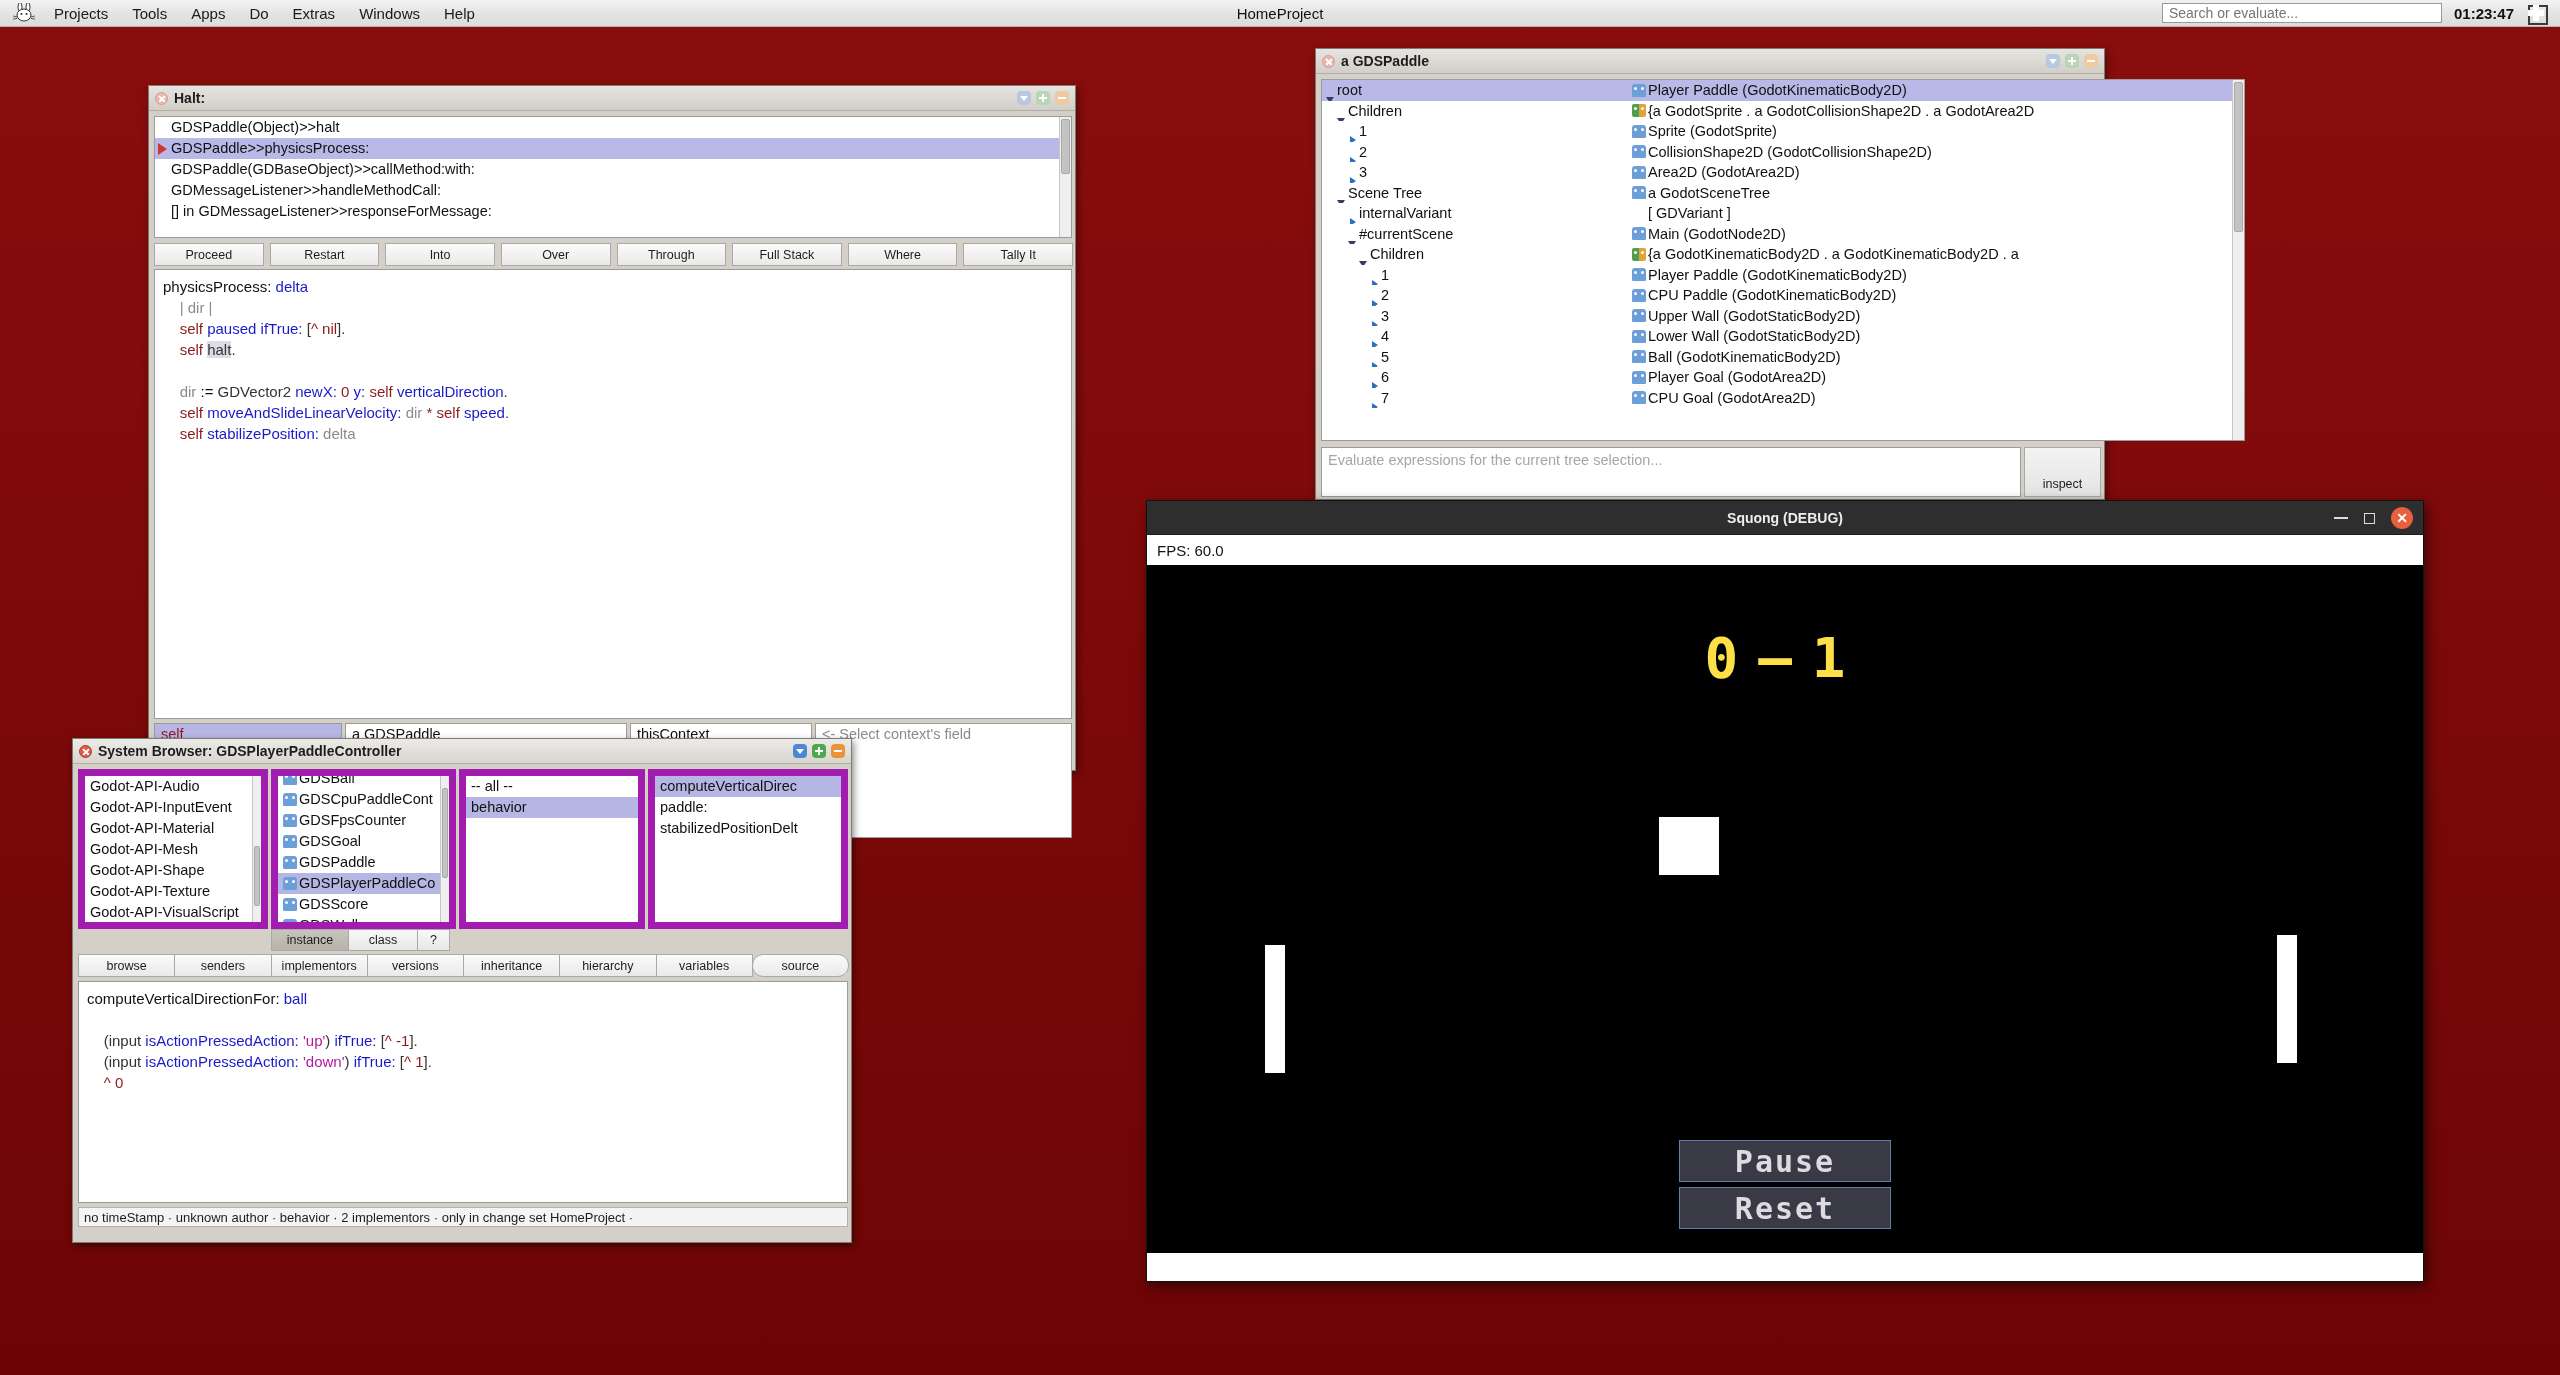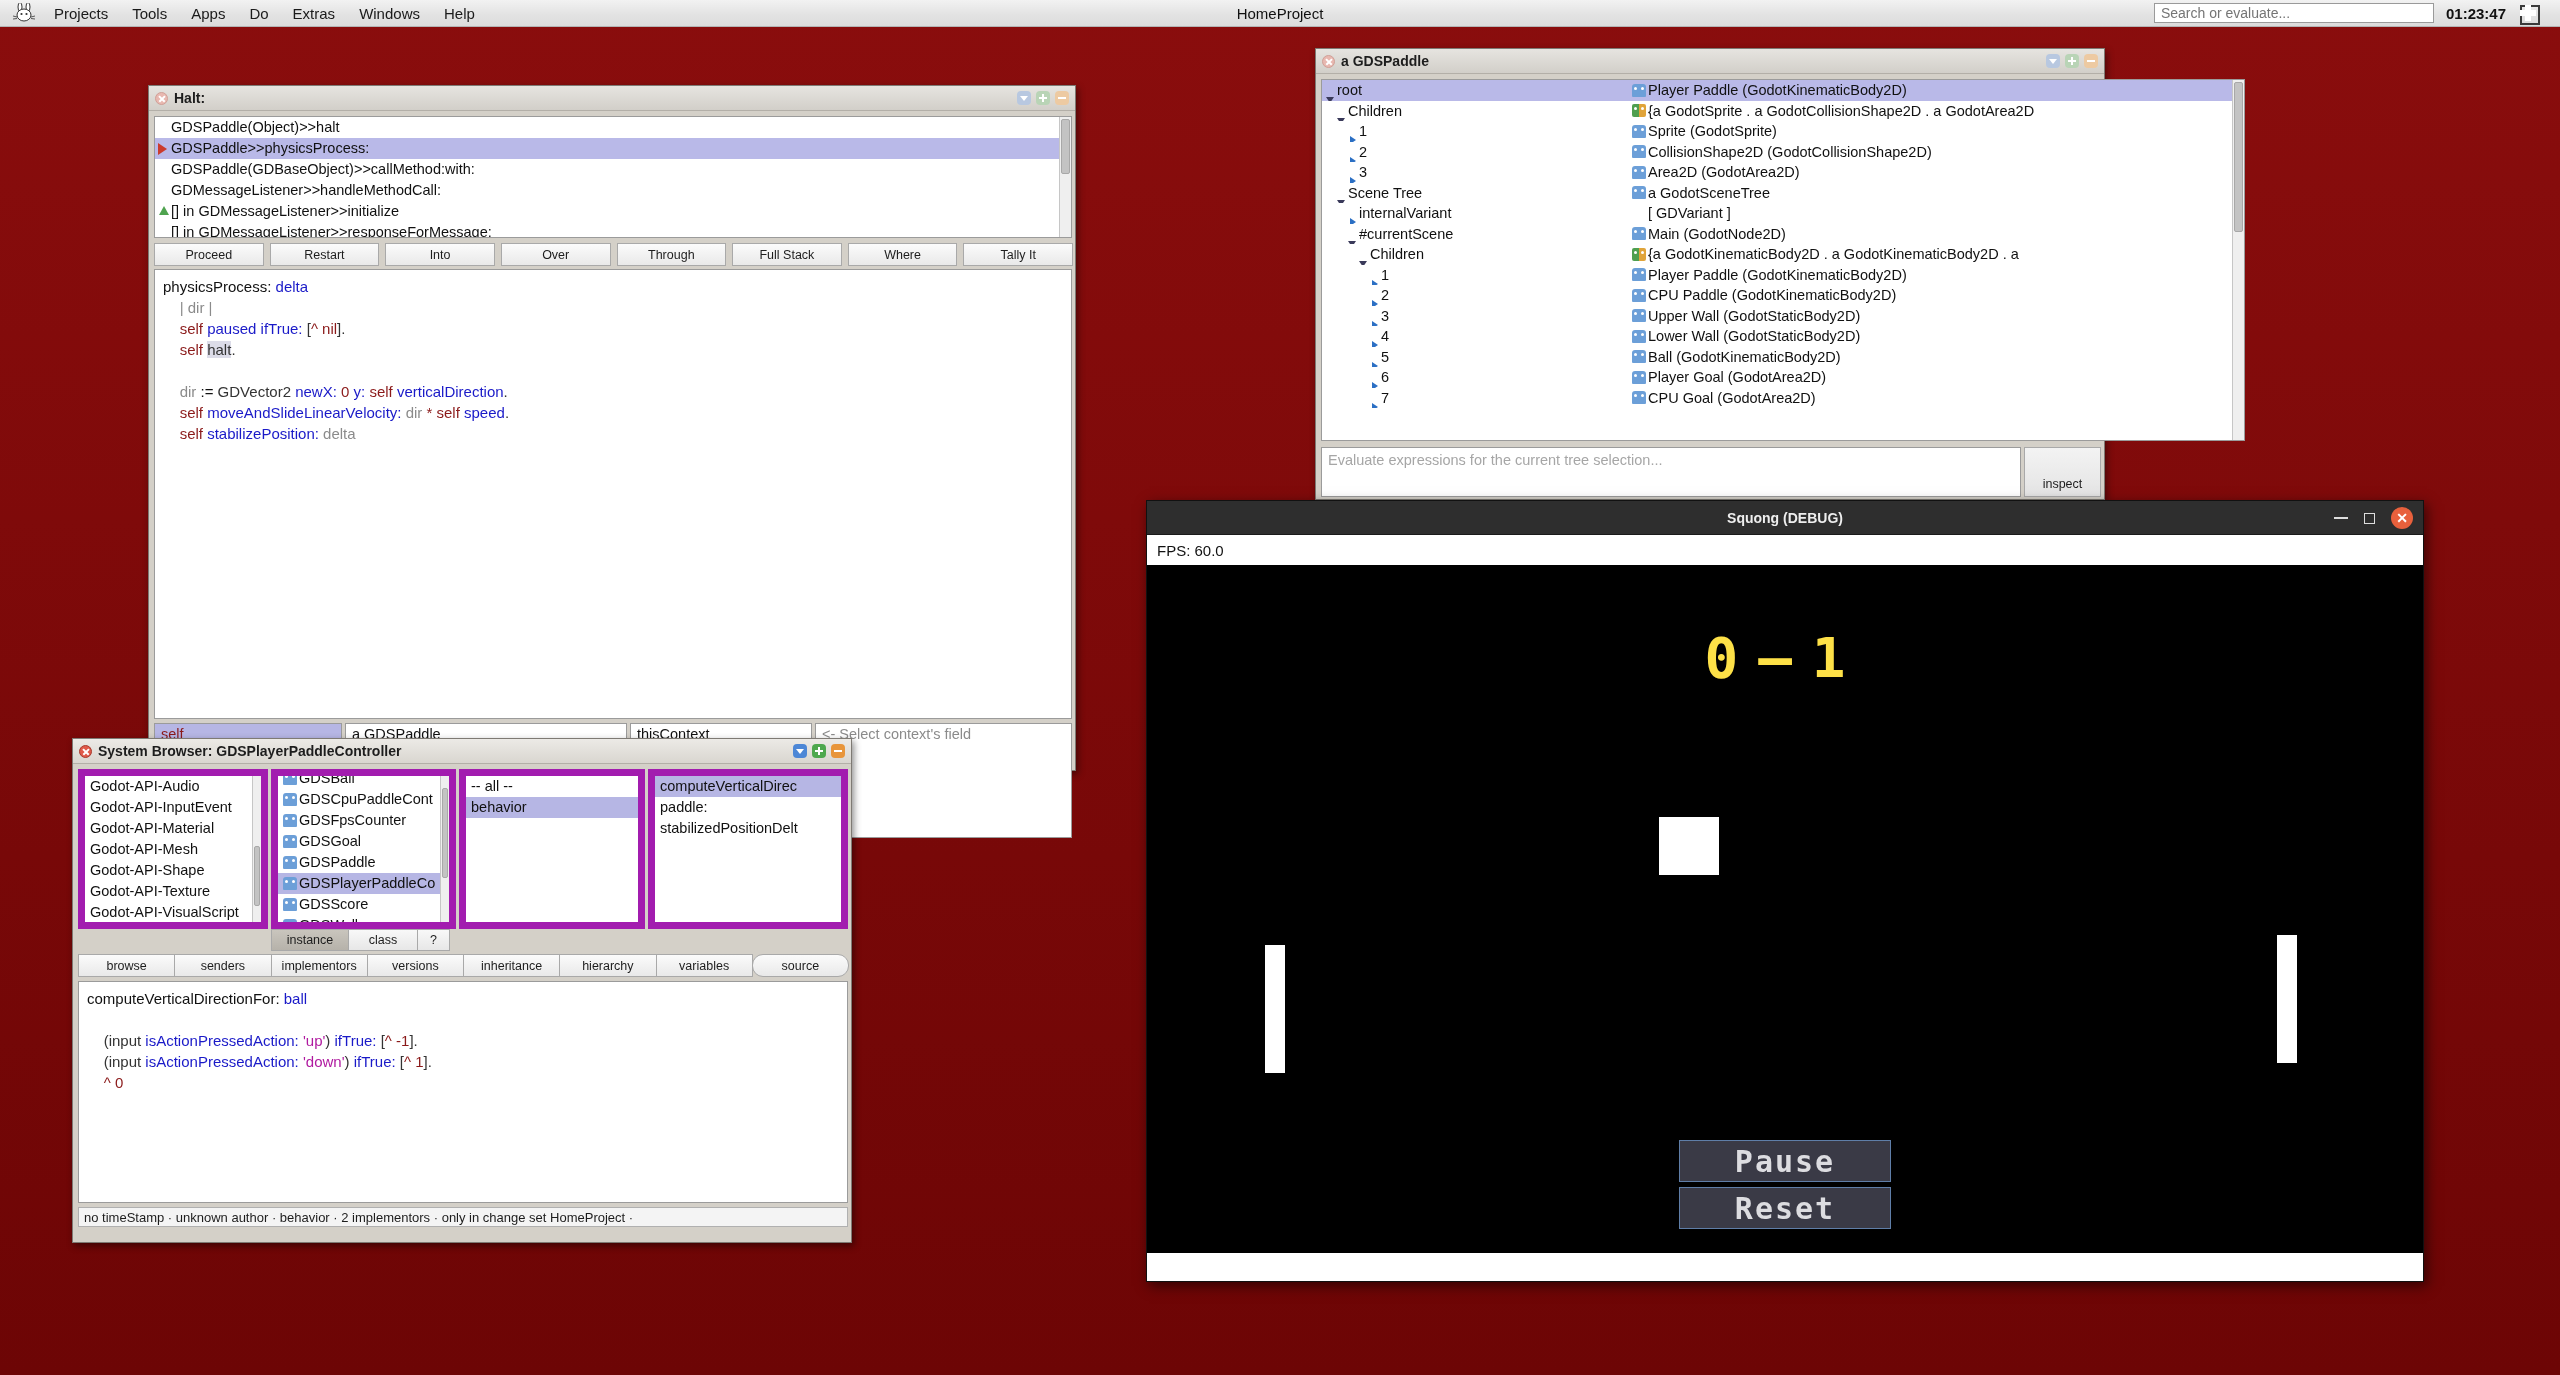--- a/index.html
+++ b/index.html
@@ -24,21 +24,21 @@
     display: flex; align-items: center;
     font-size: 15px; color:#1a1a1a;
     z-index: 5;
   }
   #menubar .logo { width:34px; height:22px; margin-left:8px; display:flex; align-items:center; justify-content:center; }
   .menu-item { padding: 3px 10px; margin: 0 2px; cursor: default; white-space: nowrap; }
   #menubar .title {
     position:absolute; left:0; right:0; text-align:center;
     font-size:15px; color:#111; pointer-events:none;
   }
-  #menubar .right { margin-left:auto; display:flex; align-items:center; gap:0px; padding-right:16px; }
+  #menubar .right { margin-left:auto; display:flex; align-items:center; gap:0px; padding-right:8px; }
   #search-box {
     width:280px; height:20px; background:#fff; border:1px solid #9a9a9a;
     font-size:14px; color:#9b9b9b; padding:1px 6px; line-height:17px;
     font-family:"Liberation Sans", sans-serif;
   }
   #clock { font-size:15px; font-weight:bold; color:#111; padding: 0 12px; letter-spacing:0px; }
   #fullscreen-icon { width:20px; height:20px; margin-right:6px; position:relative; }
   #fullscreen-icon::before, #fullscreen-icon::after{
     content:""; position:absolute; width:16px; height:16px; left:2px; top:2px;
     border:2px solid #3a3a3a;
@@ -318,24 +318,20 @@
           <div class="mark arrow-red"></div>
           <span>GDSPaddle&gt;&gt;physicsProcess:</span>
         </div>
         <div class="stack-row">
           <div class="mark "></div>
           <span>GDSPaddle(GDBaseObject)&gt;&gt;callMethod:with:</span>
         </div>
         <div class="stack-row">
           <div class="mark "></div>
           <span>GDMessageListener&gt;&gt;handleMethodCall:</span>
-        </div>
-        <div class="stack-row">
-          <div class="mark arrow-green"></div>
-          <span>[] in GDMessageListener&gt;&gt;initialize</span>
         </div>
         <div class="stack-row">
           <div class="mark "></div>
           <span>[] in GDMessageListener&gt;&gt;responseForMessage:</span>
         </div>
       </div>
     <div class="vscroll">
         <div class="thumb"></div>
       </div>
   </div>

